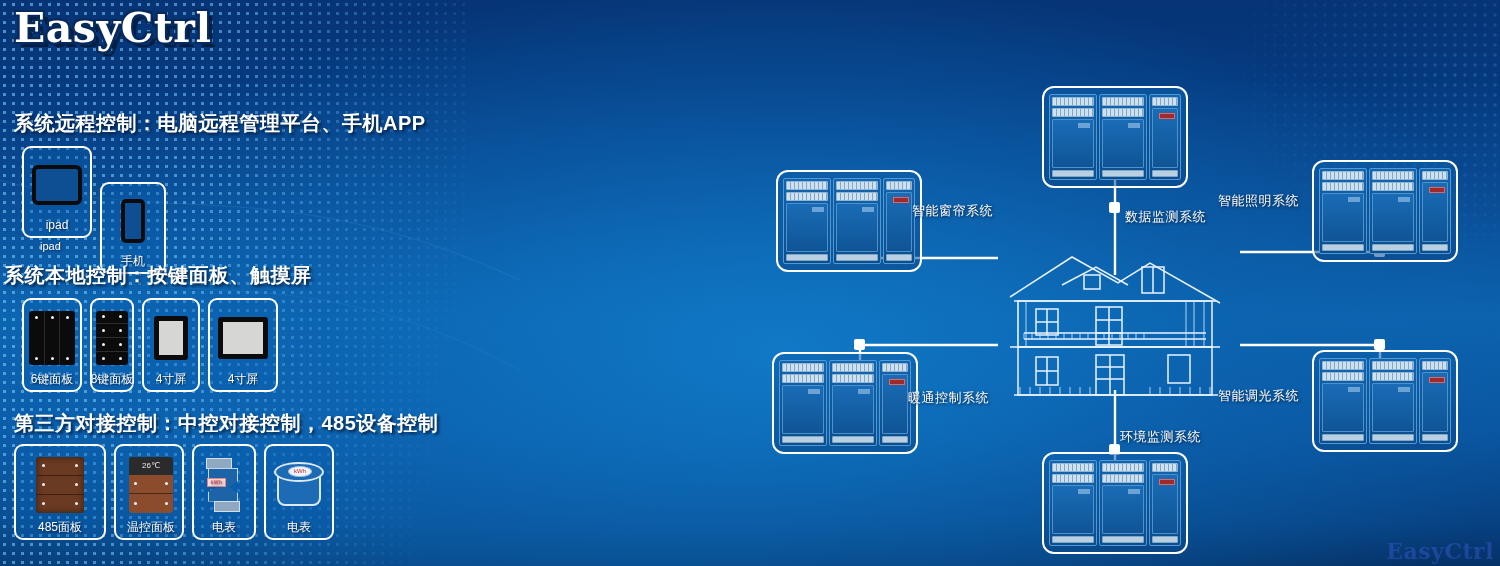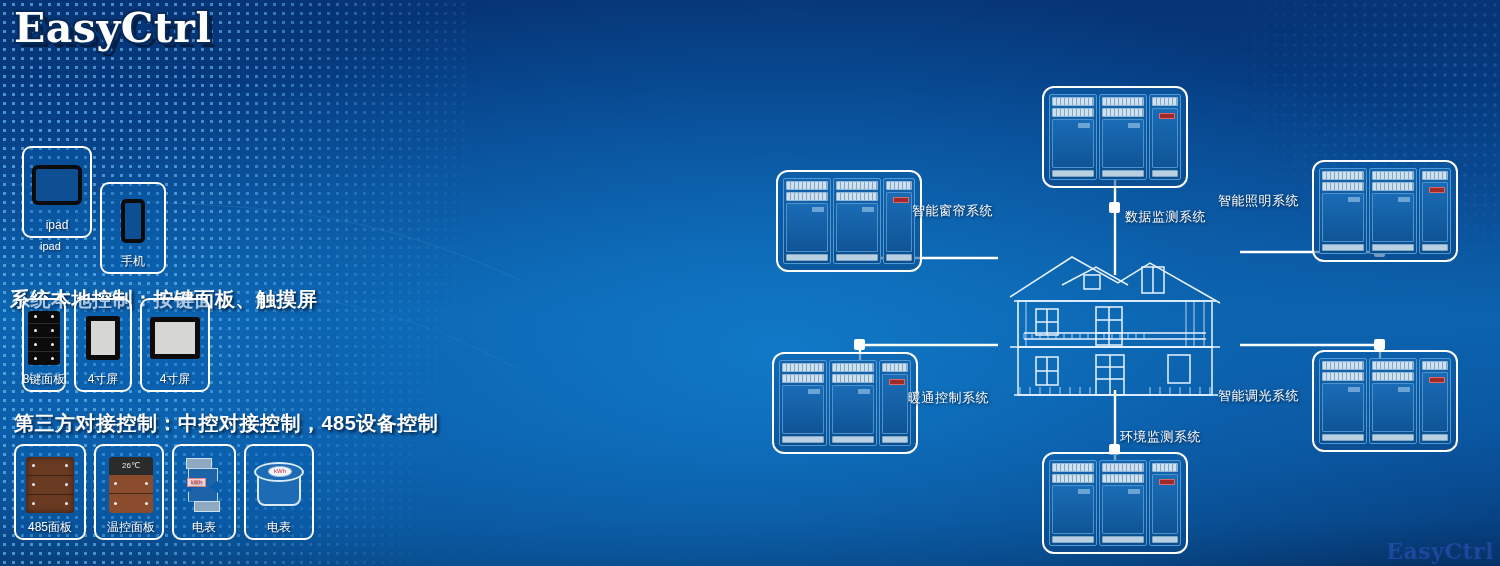--- a/index.html
+++ b/index.html
@@ -148,42 +148,62 @@
   <div class="dots"></div>
   <div class="dots2"></div>
 
   <svg class="glowline" viewBox="0 0 560 320">
     <path d="M-20 40 C 180 120, 300 40, 560 160" stroke="#7fc8ff" stroke-width="1" fill="none" opacity=".35"></path>
     <path d="M-20 120 C 200 210, 320 120, 560 250" stroke="#7fc8ff" stroke-width="1" fill="none" opacity=".25"></path>
   </svg>
 
   <div id="logo">EasyCtrl</div>
 
+  <div class="section-head" style="left:14px;top:110px;">系统远程控制：电脑远程管理平台、手机APP</div>
   <div class="card-row" style="left:22px;top:146px;">
 
     <div class="card" style="width:70px;height:92px;">
       <div class="art">
           <div class="tablet"></div>
         </div>
       <div class="cap">ipad</div>
     </div>
 
     <div class="card" style="width:66px;height:92px;margin-top:36px;">
       <div class="art">
           <div class="phone"></div>
         </div>
       <div class="cap">手机</div>
     </div>
 
   </div>
   <div class="sub-ipad">ipad</div>
 
-  <div class="section-head" style="left:10px;top:262px;margin-top:24px;">系统本地控制：按键面板、触摸屏</div>
+  <div class="section-head" style="left:4px;top:262px;">系统本地控制：按键面板、触摸屏</div>
   <div class="card-row" style="left:22px;top:298px;">
 
+    <div class="card" style="width:60px;height:94px;">
+      <div class="art">
+        <div class="panel6">
+          <div class="col">
+              <i class="dotw"></i>
+              <i class="dotw"></i>
+            </div>
+          <div class="col">
+              <i class="dotw"></i>
+              <i class="dotw"></i>
+            </div>
+          <div class="col">
+              <i class="dotw"></i>
+              <i class="dotw"></i>
+            </div>
+        </div>
+      </div>
+      <div class="cap">6键面板</div>
+    </div>
 
     <div class="card" style="width:44px;height:94px;">
       <div class="art">
         <div class="panel8">
           <div class="row">
               <i class="dotw"></i>
               <i class="dotw"></i>
             </div>
           <div class="row">
               <i class="dotw"></i>
@@ -213,21 +233,21 @@
       <div class="art">
         <div class="screen4" style="width:50px;height:42px;"></div>
       </div>
       <div class="cap">4寸屏</div>
     </div>
   </div>
 
   <div class="section-head" style="left:14px;top:410px;">第三方对接控制：中控对接控制，485设备控制</div>
   <div class="card-row" style="left:14px;top:444px;">
 
-    <div class="card" style="width:72px;height:96px;">
+    <div class="card" style="width:92px;height:96px;">
       <div class="art">
         <div class="panel485">
           <div class="row">
               <i class="dotw"></i>
               <i class="dotw"></i>
             </div>
           <div class="row">
               <i class="dotw"></i>
               <i class="dotw"></i>
             </div>

